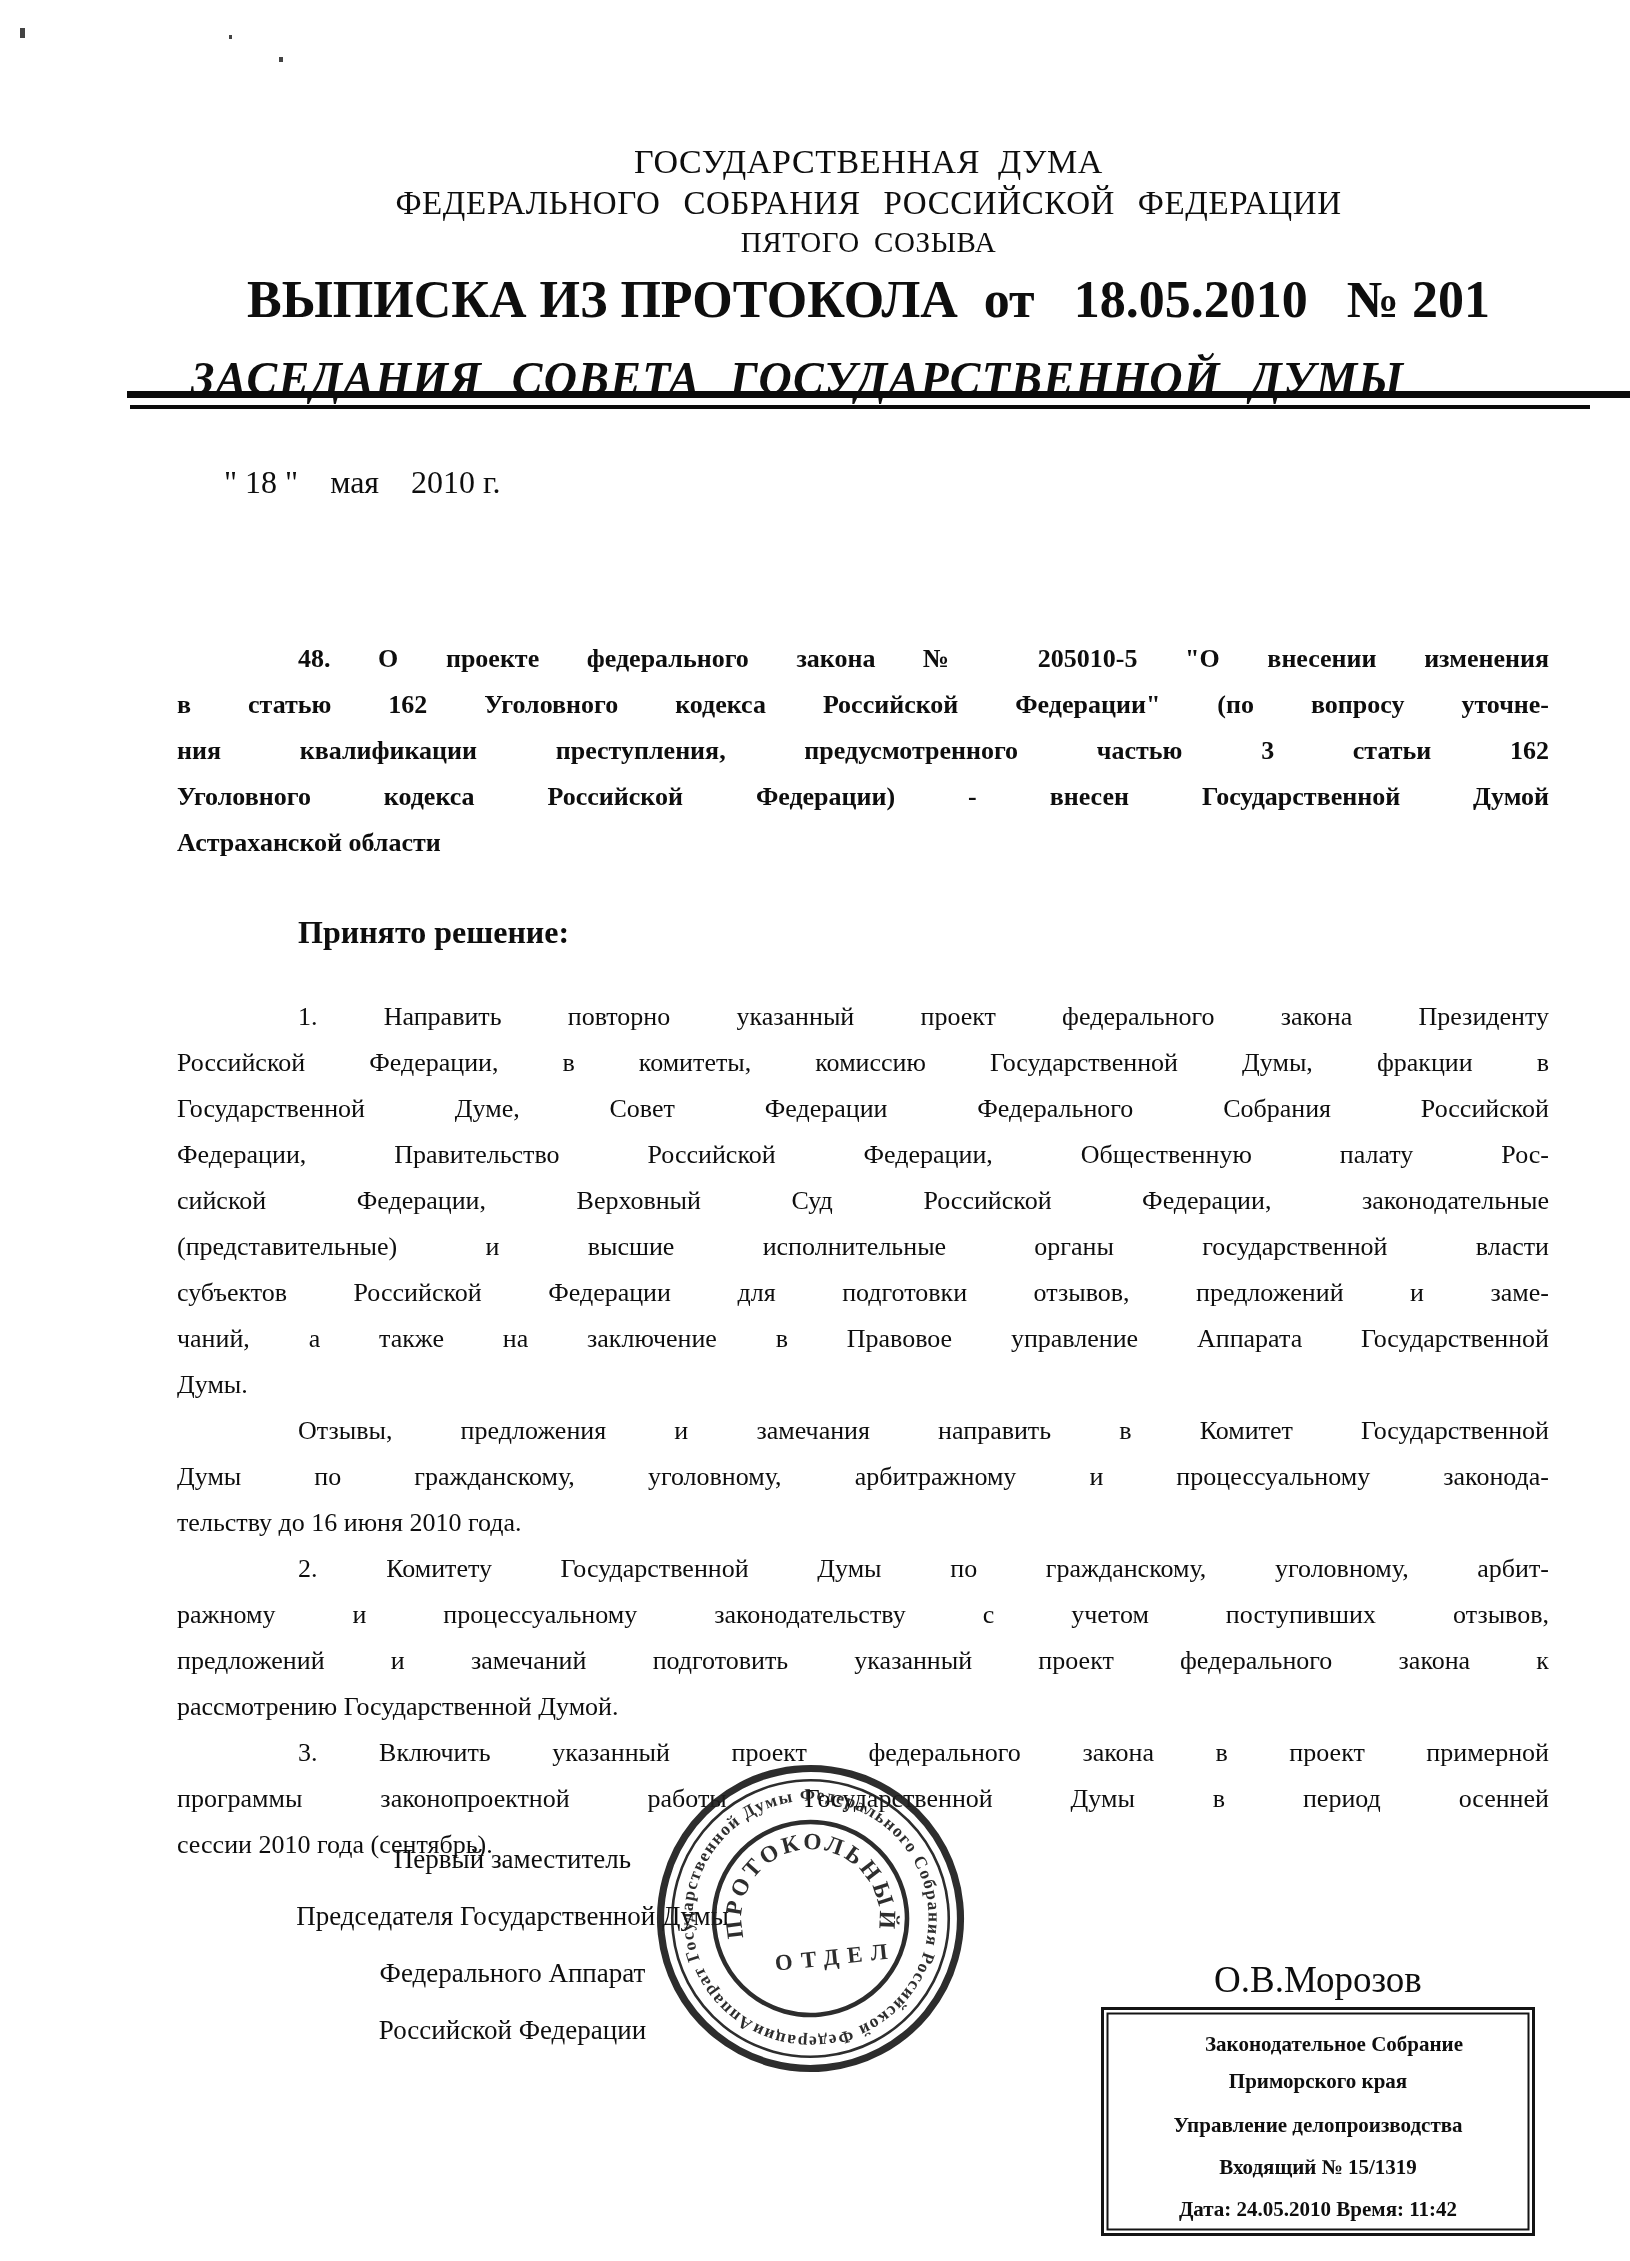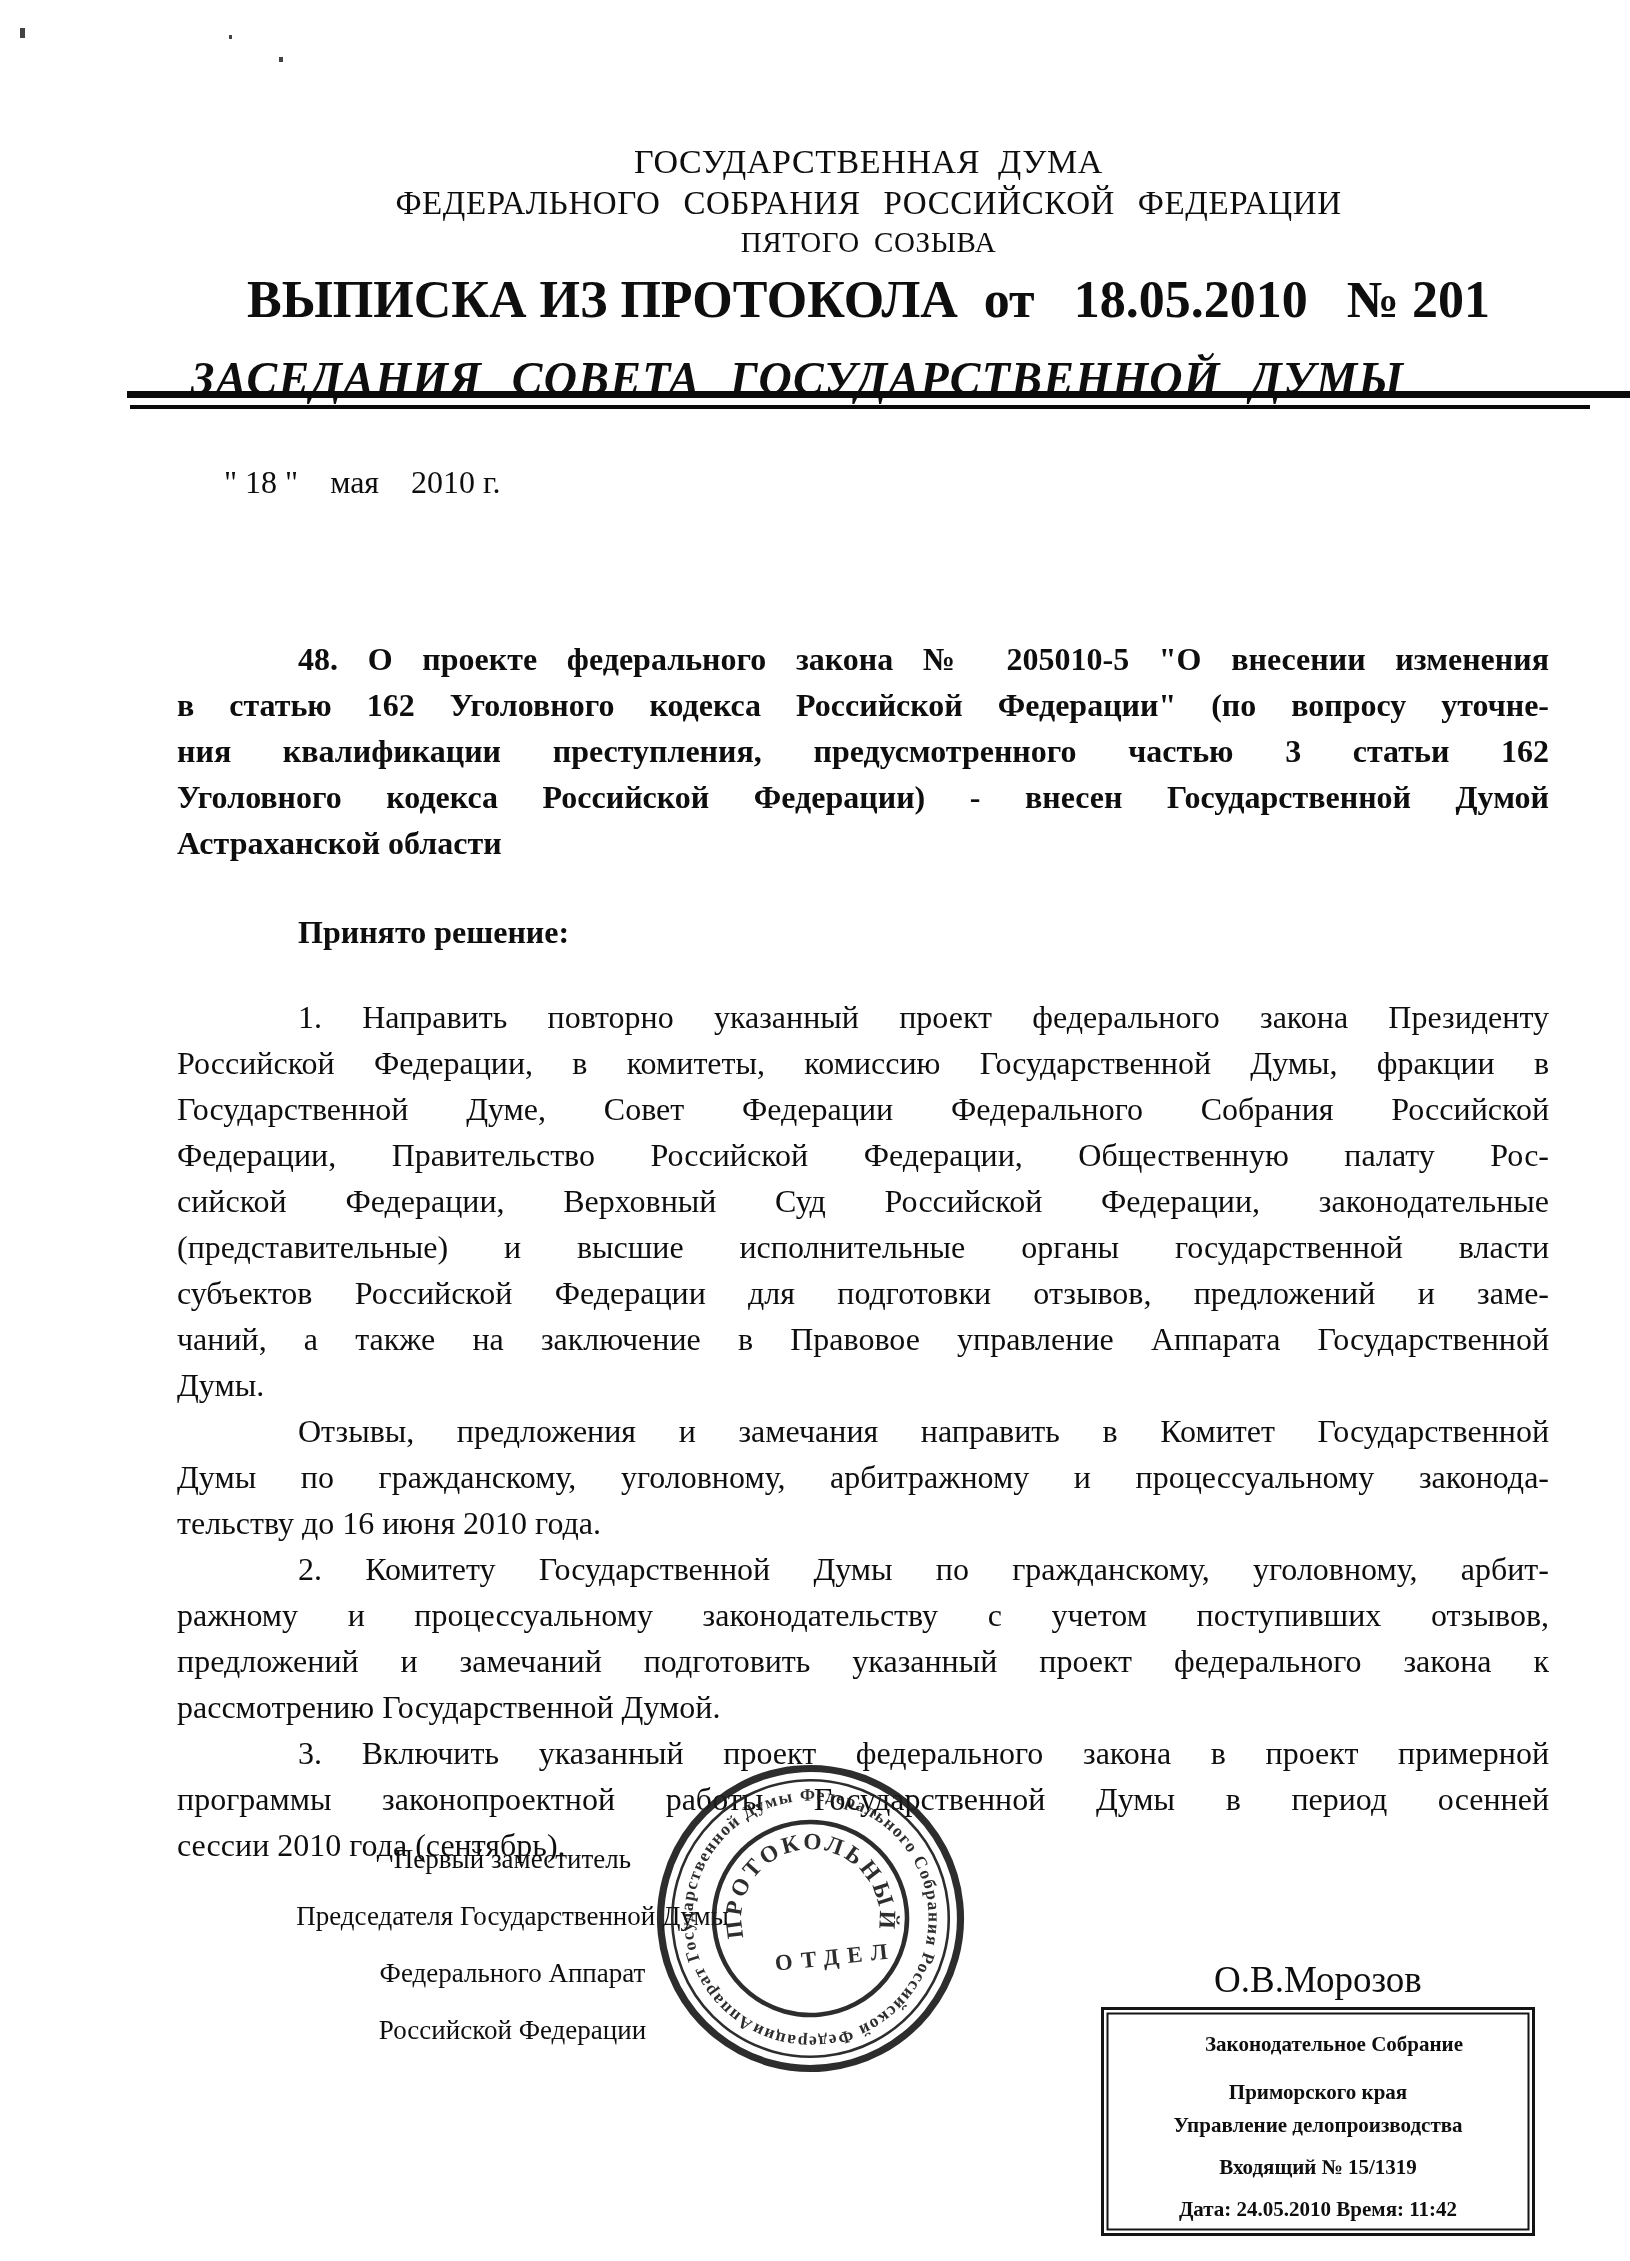--- a/index.html
+++ b/index.html
@@ -25,21 +25,21 @@
   .rule1{left:127px;top:391px;width:1503px;height:7px;background:#0b0b0b;}
   .rule2{left:130px;top:405px;width:1460px;height:3.8px;background:#0b0b0b;}
   
   .date{left:224px;top:464px;font-size:32px;white-space:pre;}
   
   .textblock{left:177px;width:1372px;}
   .body48{top:636px;font-weight:bold;}
   .decision-head{left:177px;top:909px;width:1372px;font-size:32px;font-weight:bold;
                  text-indent:121px;height:46px;line-height:46px;}
   .decision{top:962px;margin-top:32px;}
-  .bline{height:46px;line-height:46px;font-size:32px;
+  .bline{height:46px;line-height:46px;font-size:26px;
          text-align:justify;text-align-last:justify;}
   .bline.indent{text-indent:121px;}
   .bline.end{text-align-last:left;}
   
   .sig{left:188px;top:1831px;width:649px;text-align:center;}
   .sig .bline{height:57px;line-height:57px;font-size:27px;
               text-align:center;text-align-last:center;}
   .sig-name{left:1214px;top:1958px;font-size:37px;}
   
   .stamp{left:654px;top:1762px;width:313px;height:313px;
@@ -48,21 +48,21 @@
   .ring-text{font-size:27px;font-weight:bold;letter-spacing:2px;}
   .arc-text{font-size:36px;font-weight:bold;letter-spacing:5px;}
   .otdel{font-size:35px;font-weight:bold;letter-spacing:13px;text-anchor:middle;}
   
   .intake{left:1101px;top:2007px;width:428px;height:223px;
           border:3.2px solid #141414;
           box-shadow:inset 0 0 0 2.5px #ffffff, inset 0 0 0 4.5px #141414;}
   .intake > div{position:absolute;left:0;width:100%;text-align:center;
                 font-weight:bold;font-size:21px;}
   .intake .l1{top:21.6px;padding-left:16px;}
-  .intake .l2{top:70px;}
+  .intake .l2{top:59px;}
   .intake .l3{top:103px;}
   .intake .l4{top:145px;}
   .intake .l5{top:187px;}
   
   .speck{background:#222;opacity:.85;}
   .sp1{left:20.4px;top:28px;width:4.5px;height:10.2px;}
   .sp2{left:229px;top:35px;width:3.2px;height:3.8px;}
   .sp3{left:279px;top:57px;width:3.8px;height:4.5px;}
 </style>
 </head>

